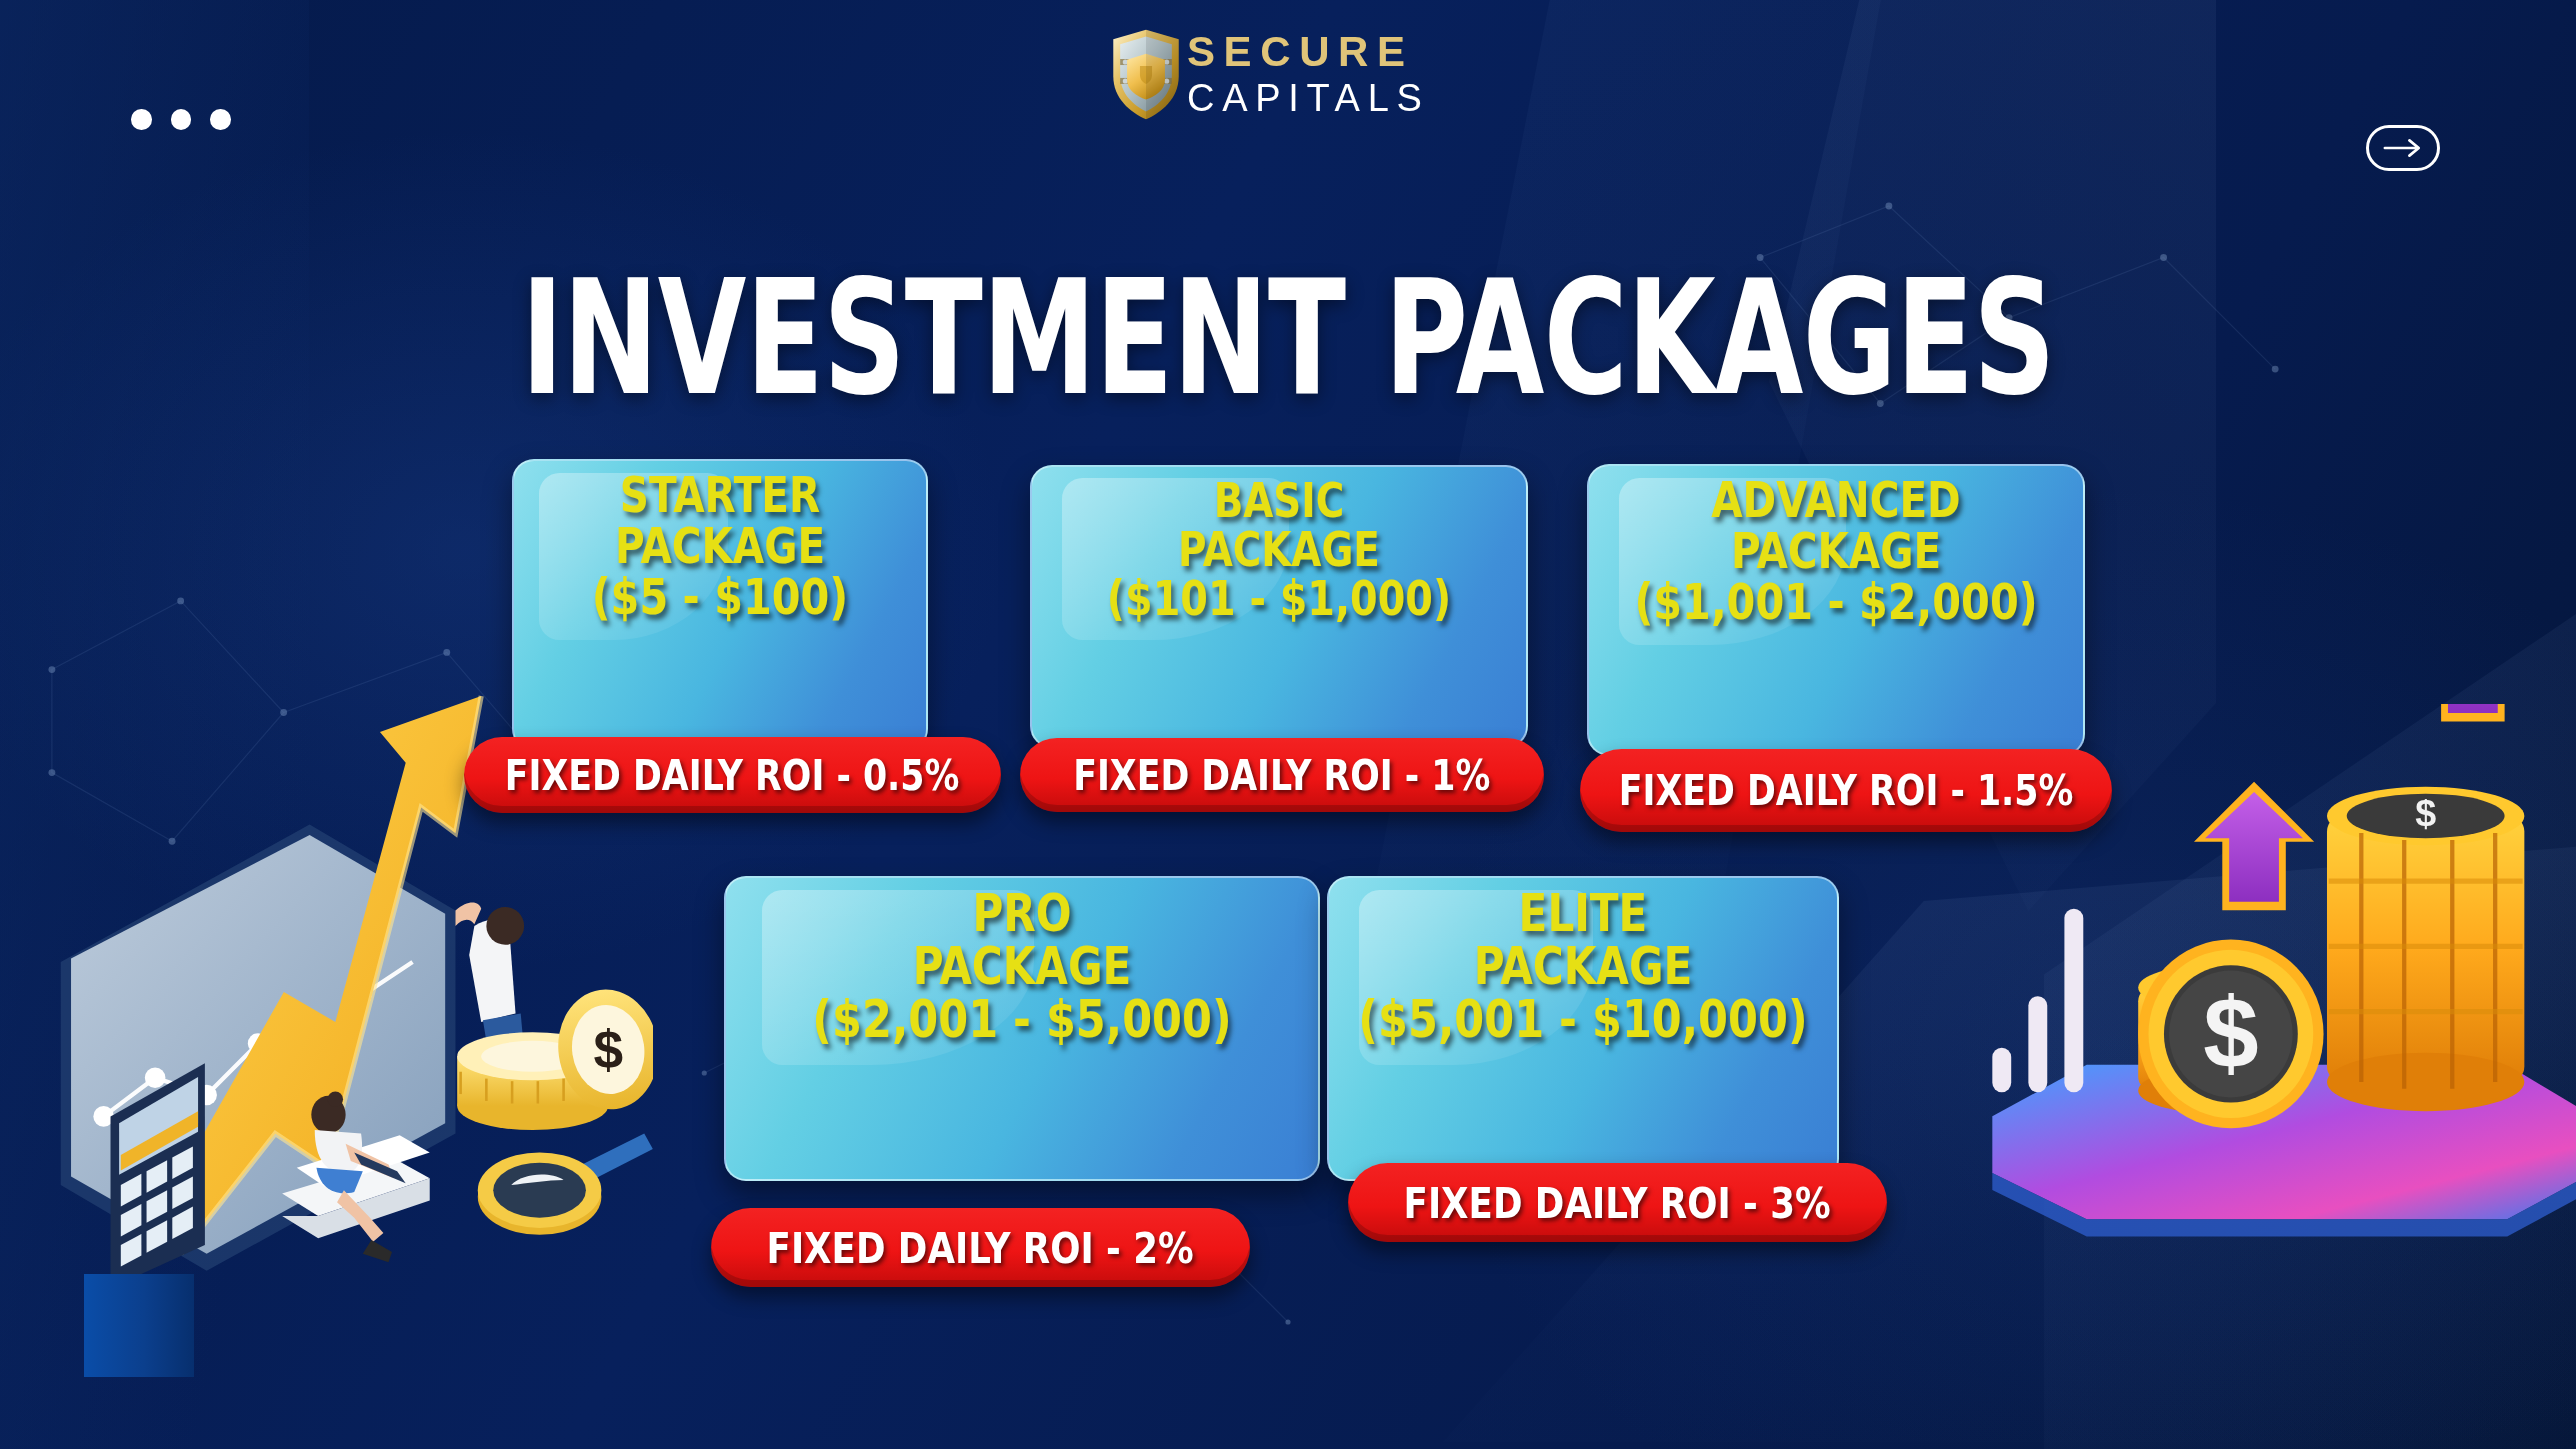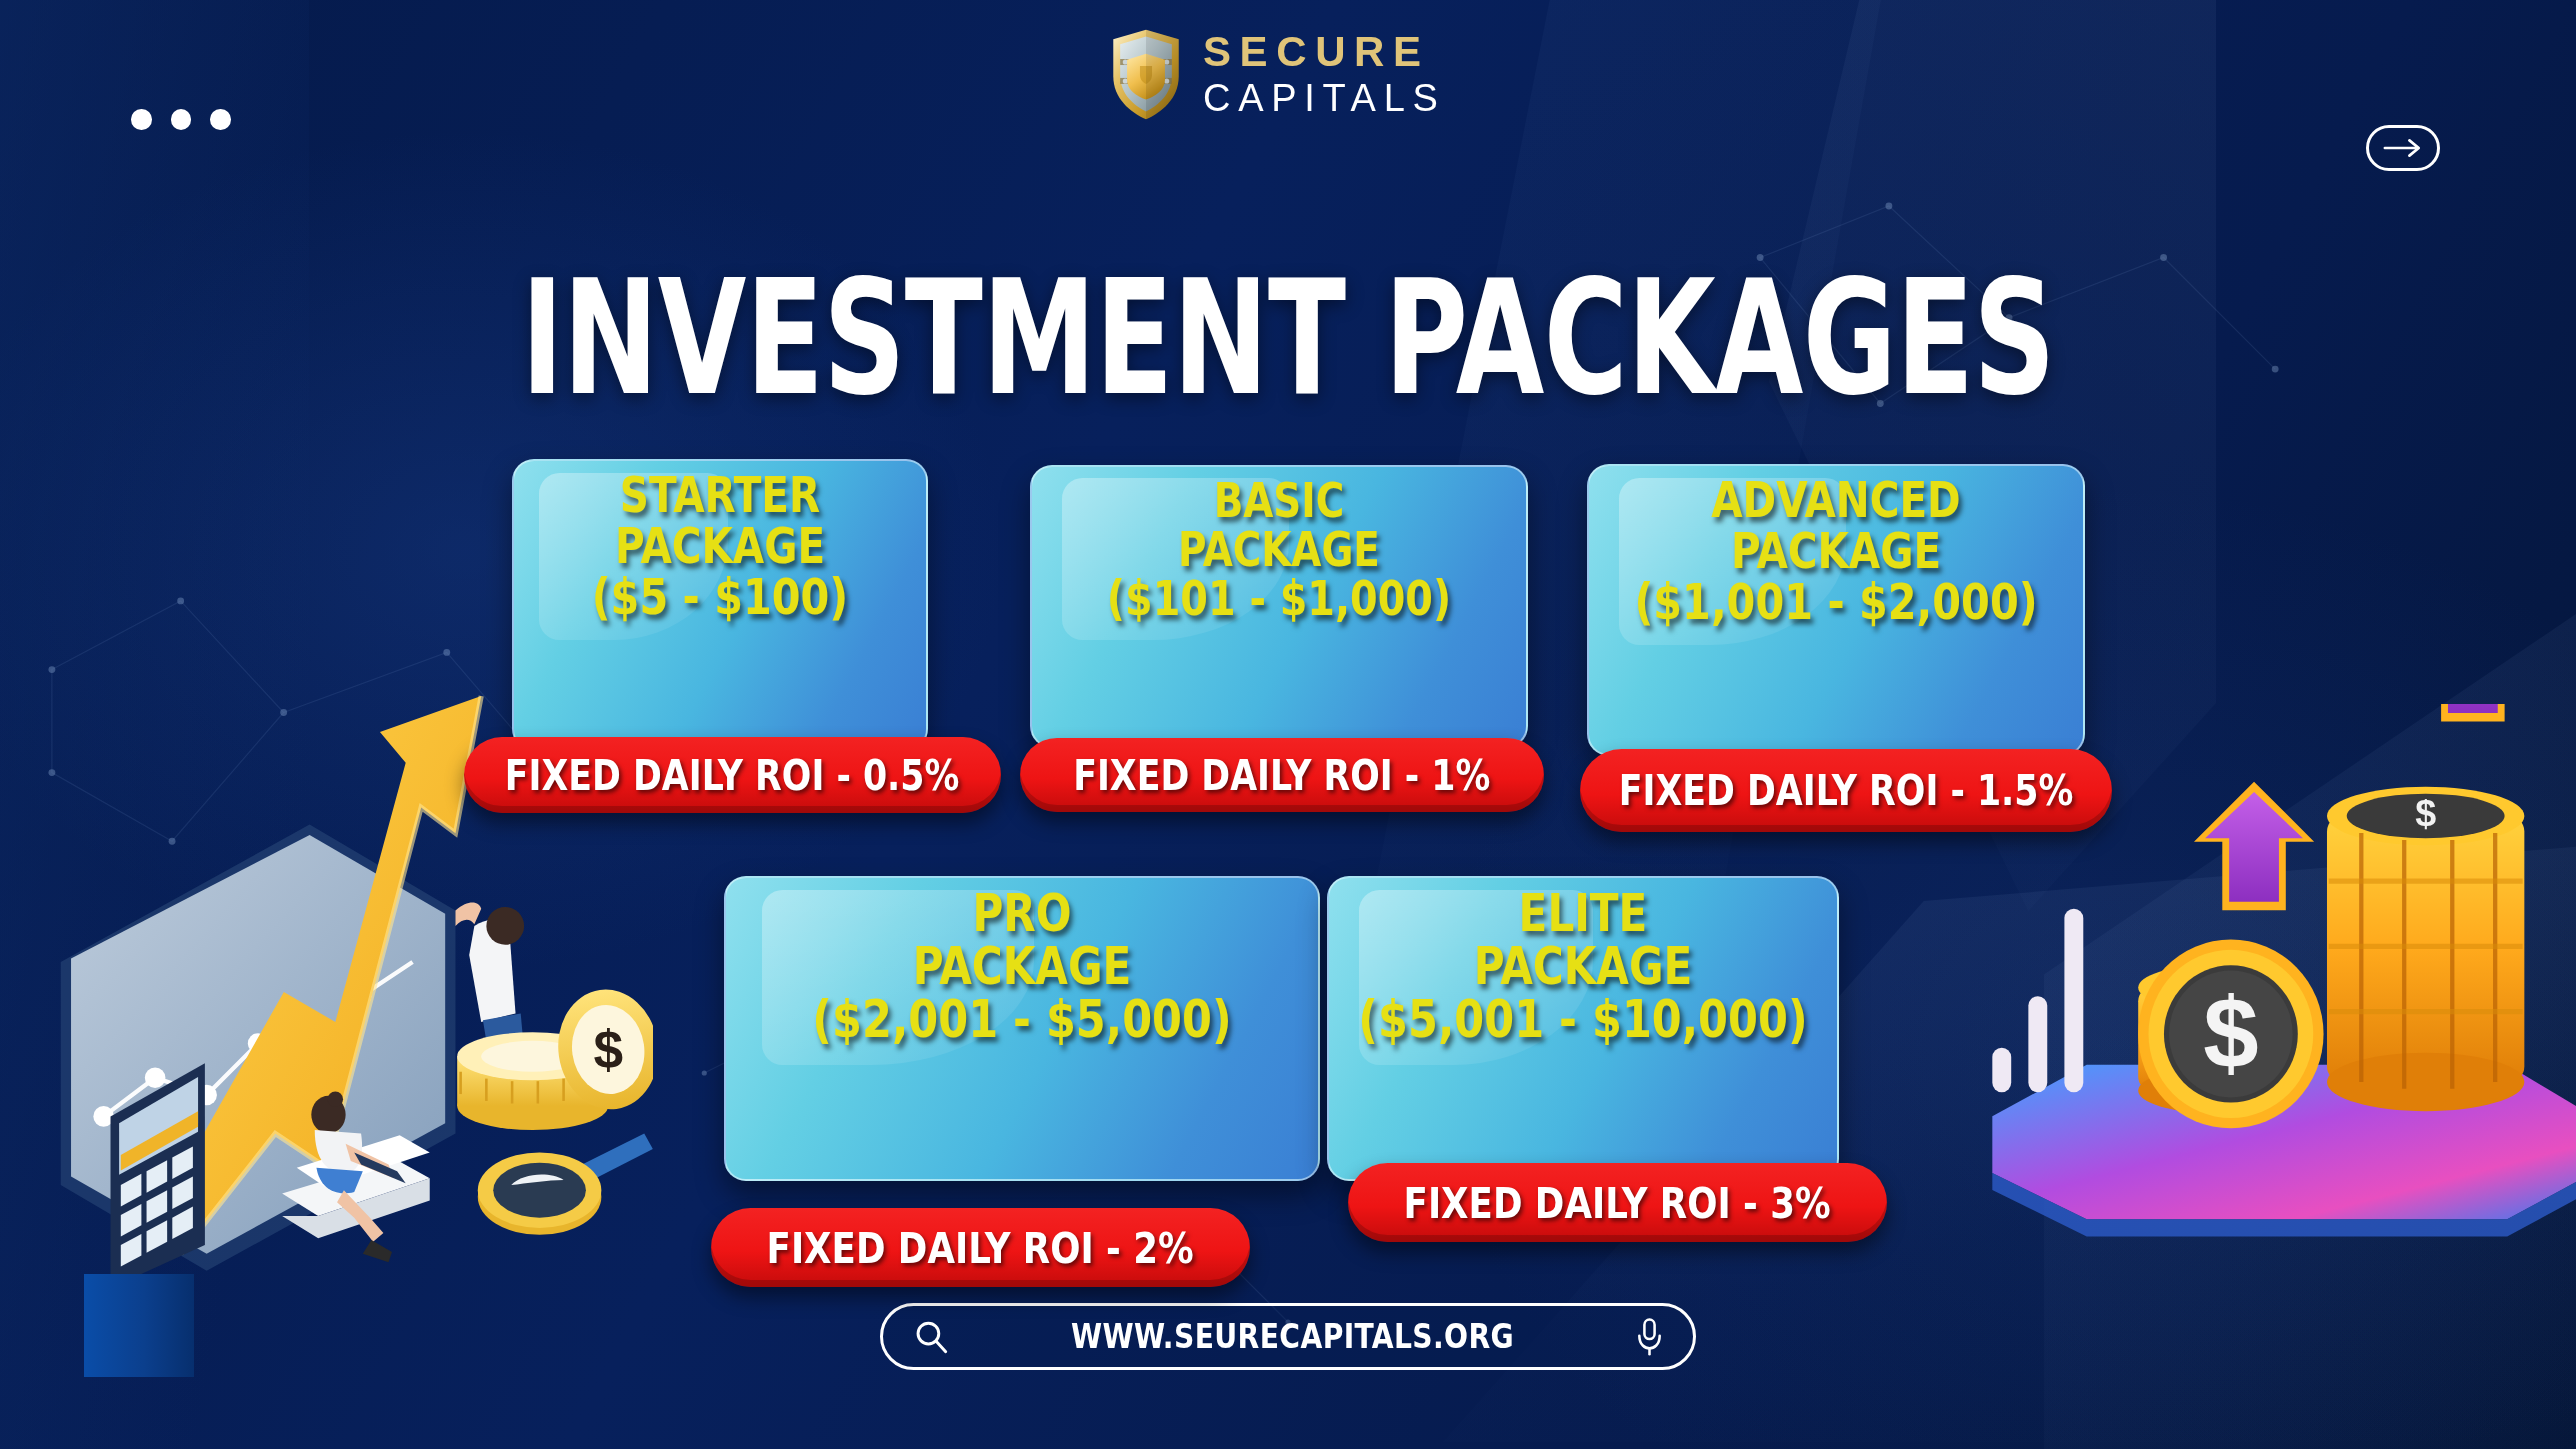--- a/index.html
+++ b/index.html
@@ -50,21 +50,21 @@
   .dots span { width:20.6px; height:20.6px; border-radius:50%; background:#ffffff; display:block; }
 
   .next-btn {
     position:absolute; left:2366px; top:125px;
     width:74px; height:46px; border:3.4px solid #ffffff; border-radius:23px;
     display:flex; align-items:center; justify-content:center;
   }
   .next-btn svg { width:43px; height:22px; }
 
   
-  .logo { position:absolute; left:1108px; top:27.5px; display:flex; align-items:center; gap:19px; }
+  .logo { position:absolute; left:1108px; top:27.5px; display:flex; align-items:center; gap:3px; }
   .logo .shield { width:76px; height:93px; position:relative; }
   .logo-text { display:flex; flex-direction:column; line-height:1; }
   .logo-text .l1 {
     font-size:42px; font-weight:700; letter-spacing:8.6px; color:#e0c479;
     font-family:"Liberation Sans", sans-serif;
   }
   .logo-text .l2 {
     font-size:38px; font-weight:400; letter-spacing:7.7px; color:#ffffff;
     font-family:"Liberation Sans", sans-serif; margin-top:5.2px;
   }
@@ -469,27 +469,15 @@
           <span class="rg">($5,001 - $10,000)</span>
         </div>
       </div>
       <div class="roi" style="left: 1348px; top: 1163px; width: 539px; height: 79px; font-size: 43px;">
         <span>FIXED DAILY ROI - 3%</span>
       </div>
     </div>
 
   <div class="pagenum-bg"></div>
 
-  <div class="searchbar">
-    <svg class="sicon" viewBox="0 0 44 44">
-      <circle cx="19" cy="18" r="12" stroke="#ffffff" stroke-width="3.4" fill="none"></circle>
-      <line x1="28" y1="27" x2="39" y2="39" stroke="#ffffff" stroke-width="3.4" stroke-linecap="round"></line>
-    </svg>
-    <div class="url">WWW.SEURECAPITALS.ORG</div>
-    <svg class="micon" viewBox="0 0 34 46">
-      <rect x="11" y="3" width="12" height="23" rx="6" stroke="#ffffff" stroke-width="3" fill="none"></rect>
-      <path d="M5 22 C5 33 12 37 17 37 C22 37 29 33 29 22" stroke="#ffffff" stroke-width="3" fill="none" stroke-linecap="round"></path>
-      <line x1="17" y1="37" x2="17" y2="44" stroke="#ffffff" stroke-width="3" stroke-linecap="round"></line>
-    </svg>
-  </div>
 
 </div>
 
 
 </body></html>

